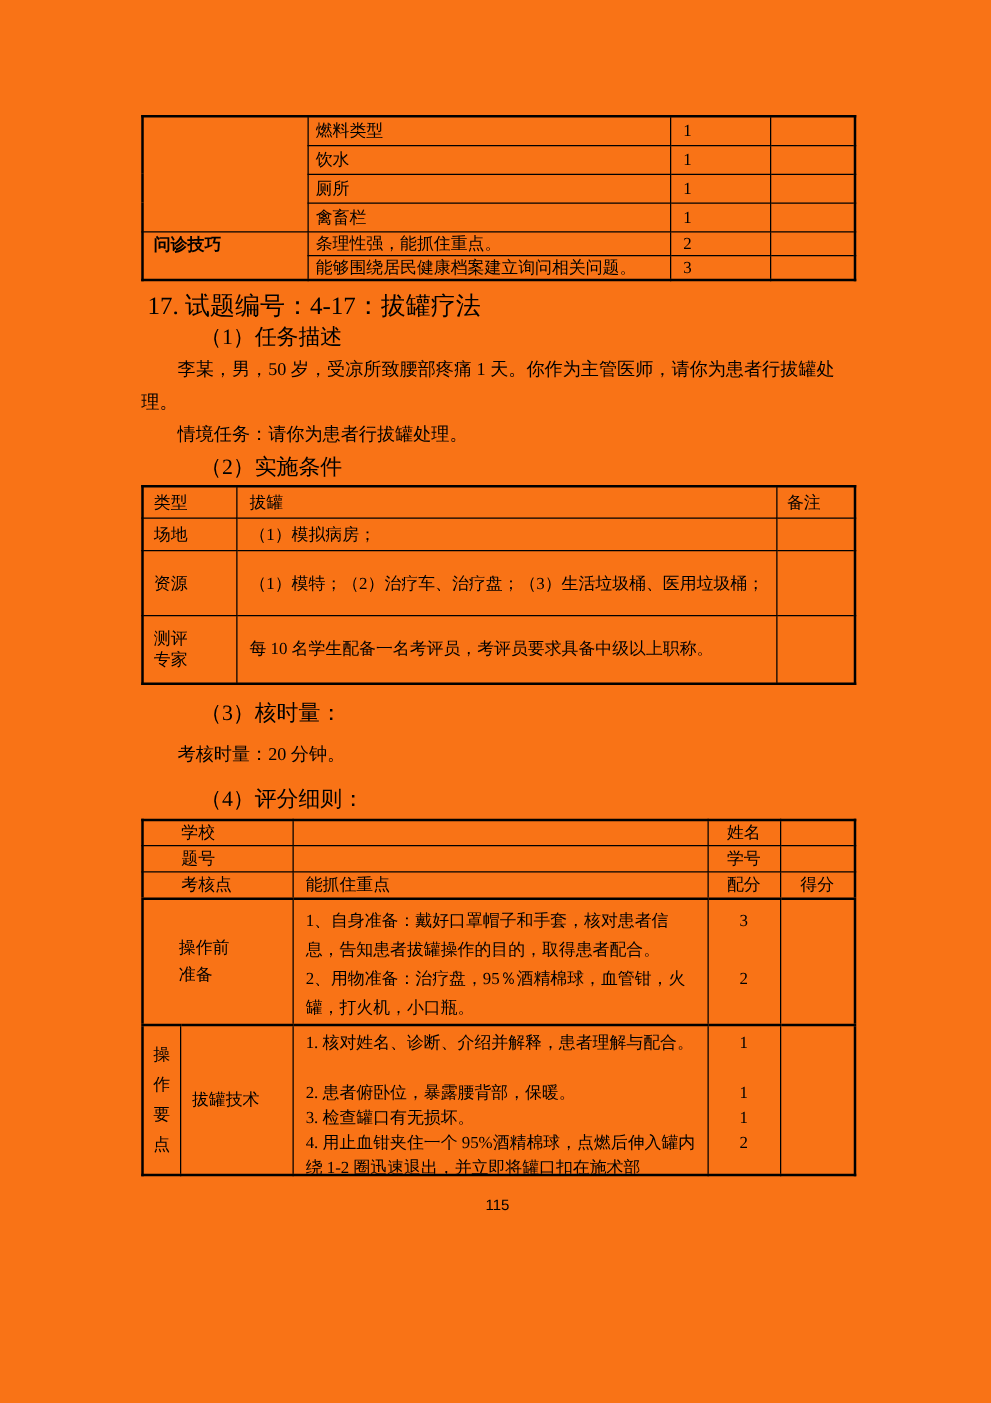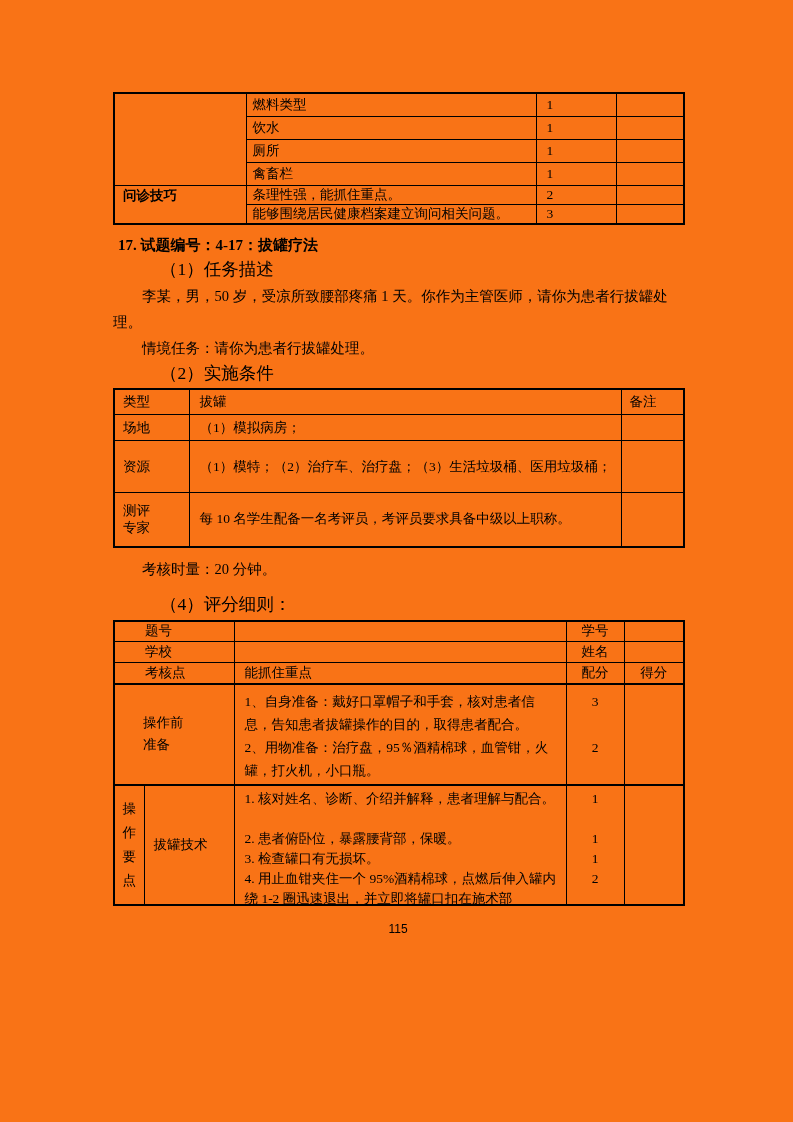--- a/index.html
+++ b/index.html
@@ -21,21 +21,21 @@
   table.doc td { border:1px solid #000; font-size:13.5px; vertical-align:middle; overflow:hidden; }
 
   
   .t1 td { padding:0 6px; }
   .t1 .r24 td { height:23px; }
   .t1 .r19 td { height:19px; }
   .t1 td.lbl { vertical-align:top; padding-top:1px; padding-left:8px;font-weight:bold; }
   .t1 td.scr { padding-left:10px; font-size:13.5px; }
 
   
-  .h-title { font-size:15px; line-height:22px; margin:9px 0 0 5px;font-weight:bold; }
+  .h-title { font-size:20px; line-height:22px; margin:9px 0 0 5px; }
   .h-sub   { font-size:17.5px; line-height:25px; margin:1px 0 0 47px; }
   .para    { font-size:14.5px; line-height:26px; text-indent:2em; margin-top:1px; }
   .para-plain { font-size:14.5px; line-height:26px; text-indent:2em; margin-top:8px; }
 
   
   .t2 { margin-top:2px; }
   .t2 td { padding:2px 8px; }
   .t2 td.typ { padding-left:8px; line-height:17px; }
   .t2 td.cnt { padding-left:10px; line-height:20px; }
   .t2 .rh  td { height:26px; }
@@ -161,42 +161,43 @@
           <td class="typ">
             <div>测评</div>
             <div>专家</div>
           </td>
           <td class="cnt">每 10 名学生配备一名考评员，考评员要求具备中级以上职称。</td>
           <td></td>
         </tr>
       </tbody>
     </table>
 
+    <div class="h-sub" style="margin-top:10px;">（3）核时量：</div>
     <p class="para-plain">考核时量：20 分钟。</p>
     <div class="h-sub" style="margin-top:10px;">（4）评分细则：</div>
 
     <table class="doc t3">
       <colgroup>
           <col style="width:30px">
           <col style="width:90px">
           <col style="width:332px">
           <col style="width:58px">
           <col style="width:60px">
         </colgroup>
       <tbody>
         <tr class="ri">
+          <td class="ilabel" colspan="2">学校</td>
+          <td></td>
+          <td class="ctr">姓名</td>
+          <td></td>
+        </tr>
+        <tr class="ri">
           <td class="ilabel" colspan="2">题号</td>
           <td></td>
           <td class="ctr">学号</td>
-          <td></td>
-        </tr>
-        <tr class="ri">
-          <td class="ilabel" colspan="2">学校</td>
-          <td></td>
-          <td class="ctr">姓名</td>
           <td></td>
         </tr>
         <tr class="rhdr">
           <td class="ilabel" colspan="2">考核点</td>
           <td class="dhead">能抓住重点</td>
           <td class="ctr">配分</td>
           <td class="ctr">得分</td>
         </tr>
         <tr class="rprep">
           <td class="seclabel" colspan="2">

